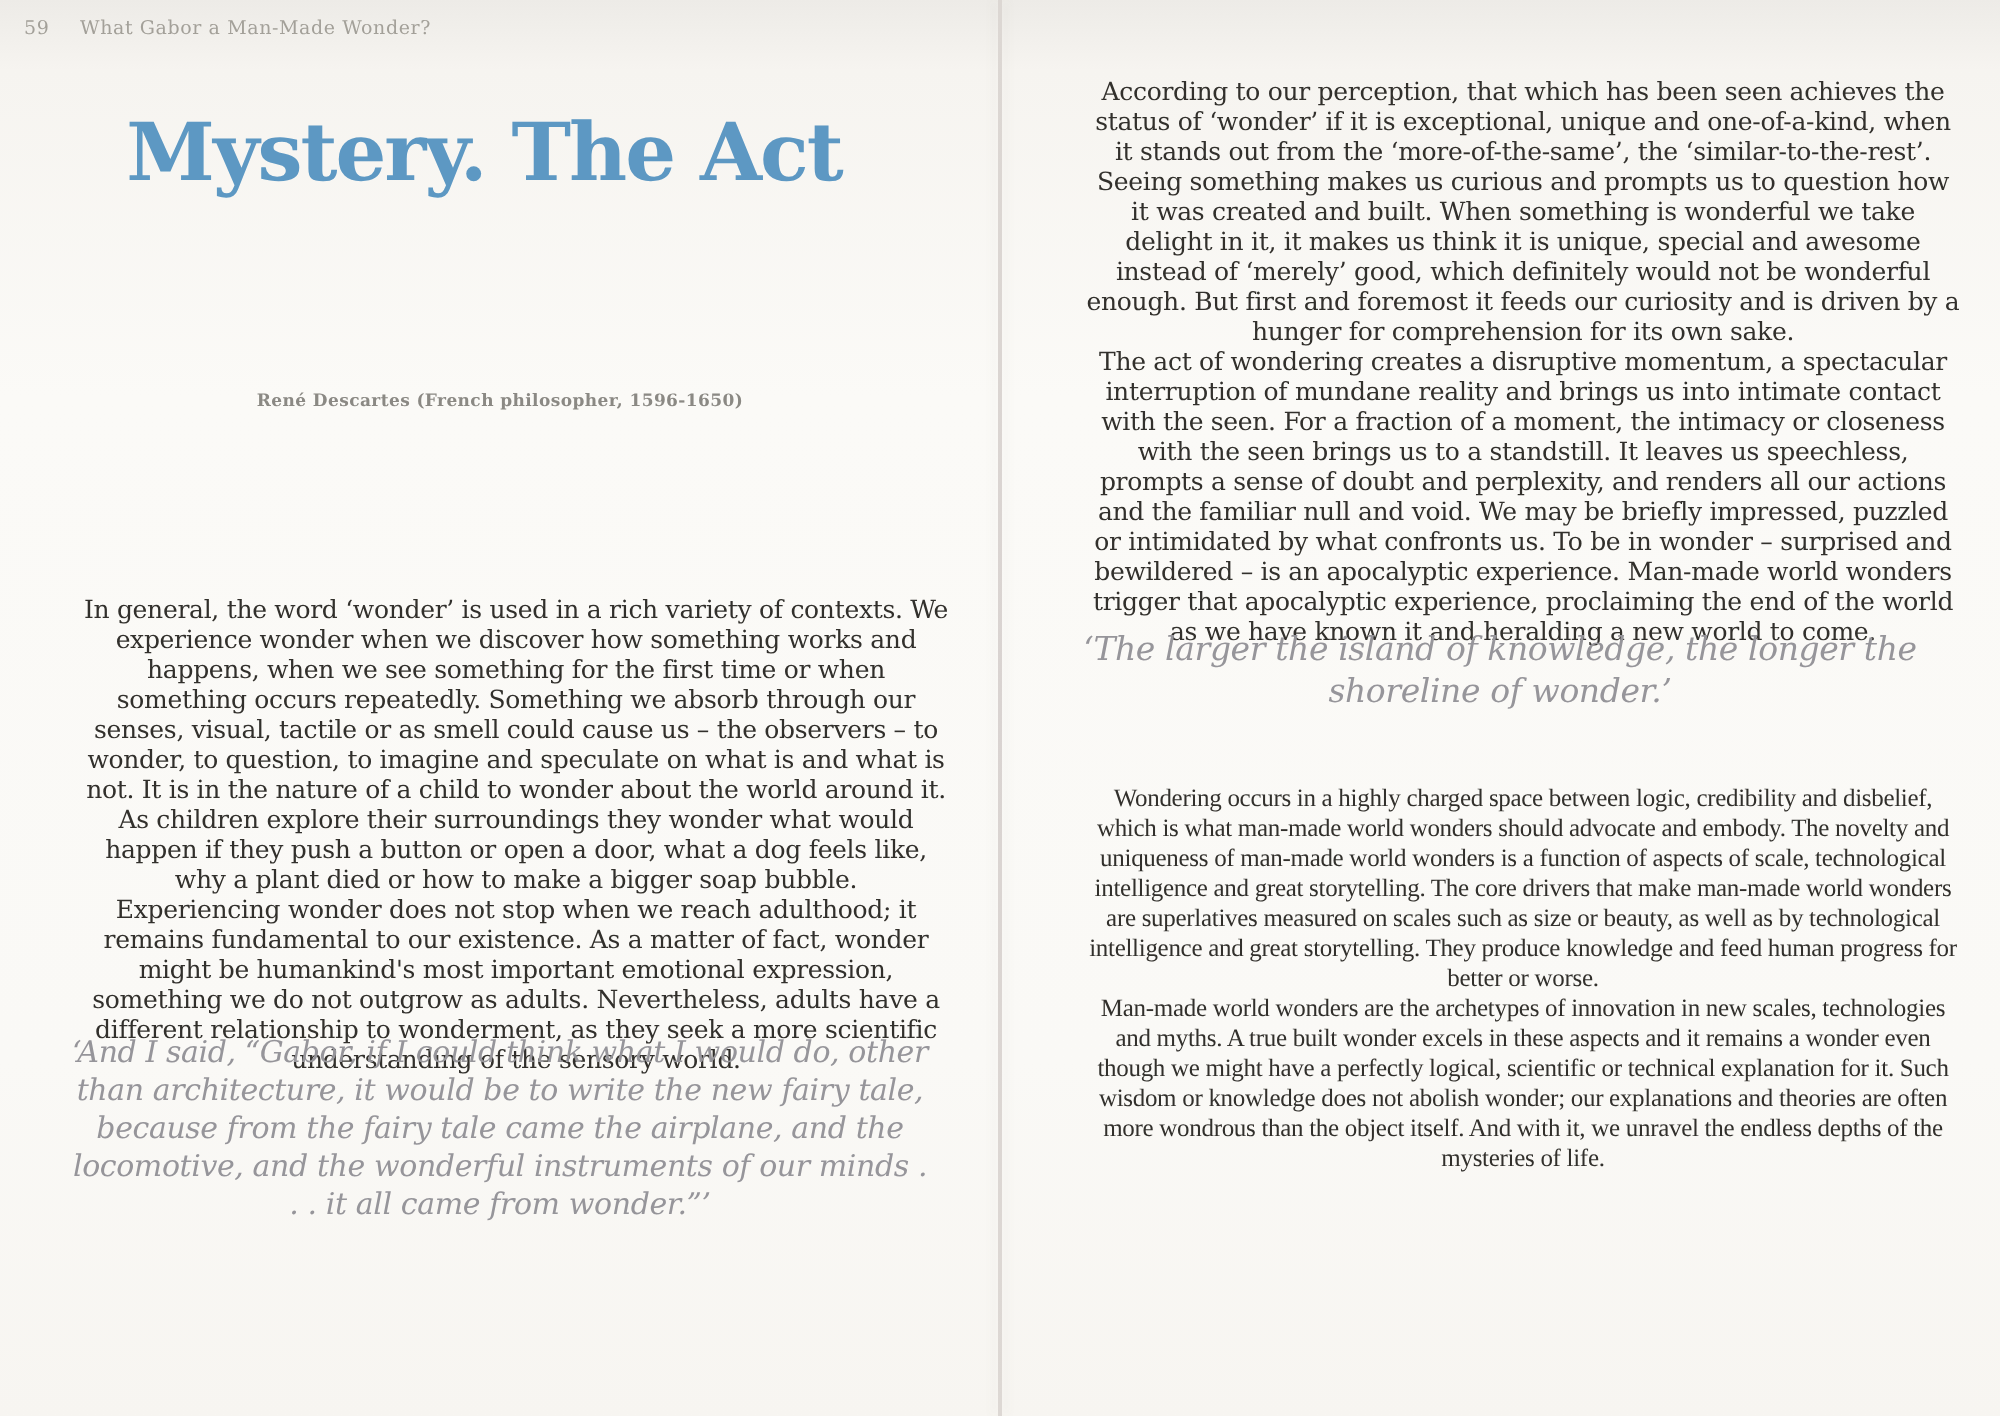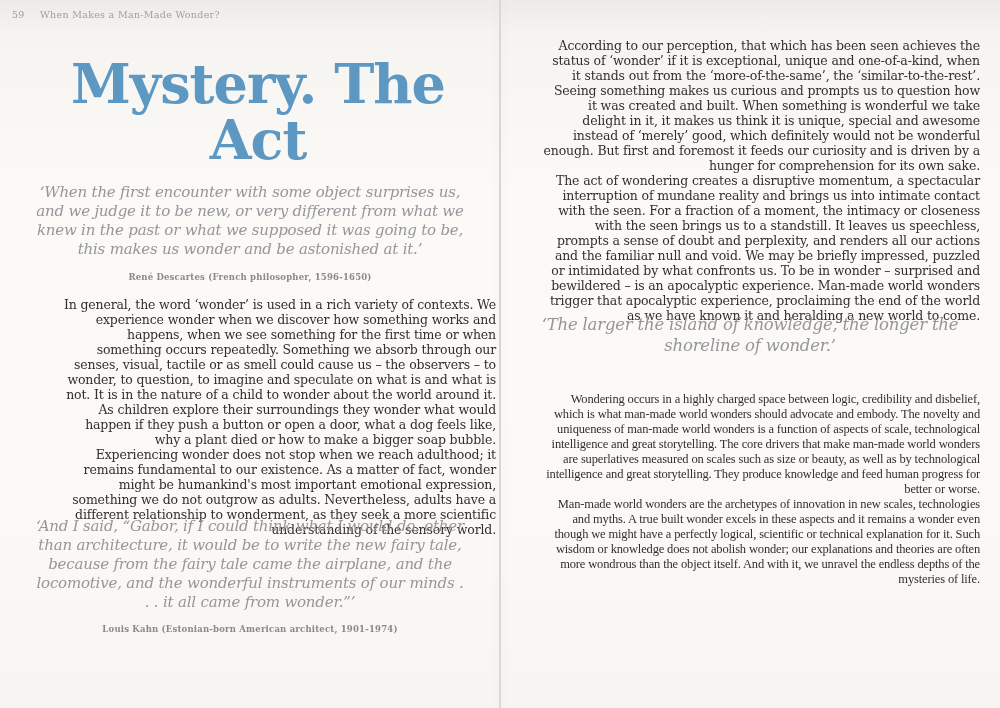--- a/index.html
+++ b/index.html
@@ -42,25 +42,25 @@
     align-items: baseline;
     font-size: 9.5px;
     letter-spacing: 0.3px;
     color: #a3a099;
   }
   .running-header .pagenum { width: 28px; }
 
   .chapter-title {
     position: absolute;
     top: 56px;
-    left: 27px;
+    left: 11px;
     width: 462px;
     text-align: center;
     font-weight: bold;
-    font-size: 54px;
+    font-size: 40px;
     line-height: 1.04;
     letter-spacing: -1px;
     color: #5d98c3;
   }
 
   .pull-quote {
     position: absolute;
     text-align: center;
   }
   .pull-quote .q-text {
@@ -83,57 +83,55 @@
   .quote-kahn      { top: 517px; left: 32px;  width: 436px; }
   .quote-smith     { top: 315px; left: 35px;  width: 430px; }
   .quote-smith .q-text { font-size: 16.5px; }
 
   .body-block {
     position: absolute;
     color: #32302c;
     font-size: 12.5px;
     line-height: 15px;
     letter-spacing: -0.15px;
-    text-align: right;
+    text-align: center;
   }
   .body-block p { margin: 0; }
 
-  .left-body      { top: 297px; left: 40px; width: 436px; margin-left: 20px; }
+  .left-body      { top: 297px; left: 40px; width: 436px; }
   .right-body-top { top: 38px;  left: 43px; width: 437px; }
   .right-body-bot { top: 392px; left: 43px; width: 437px; font-family: Liberation Serif, serif; }
 </style>
 </head>
 <body>
 
 <div class="spread">
 
   <div class="page left">
 
     <div class="running-header">
       <span class="pagenum">59</span>
-      <span class="chapter">When Makes a Man-Made Wonder?</span>
+      <span class="chapter">What Gabor a Man-Made Wonder?</span>
     </div>
 
     <h1 class="chapter-title">
       <span>Mystery. The Act</span><br>
     </h1>
 
     <figure class="pull-quote quote-descartes">
-      <div class="q-text">‘When the first encounter with some object surprises us, and we judge it to be new, or very different from what we knew in the past or what we supposed it was going to be, this makes us wonder and be astonished at it.’</div>
       <figcaption class="q-attr">René Descartes (French philosopher, 1596-1650)</figcaption>
     </figure>
 
     <div class="body-block left-body">
       <p>In general, the word ‘wonder’ is used in a rich variety of contexts. We experience wonder when we discover how something works and happens, when we see something for the first time or when something occurs repeatedly. Something we absorb through our senses, visual, tactile or as smell could cause us – the observers – to wonder, to question, to imagine and speculate on what is and what is not. It is in the nature of a child to wonder about the world around it. As children explore their surroundings they wonder what would happen if they push a button or open a door, what a dog feels like, why a plant died or how to make a bigger soap bubble.</p>
       <p>Experiencing wonder does not stop when we reach adulthood; it remains fundamental to our existence. As a matter of fact, wonder might be humankind's most important emotional expression, something we do not outgrow as adults. Nevertheless, adults have a different relationship to wonderment, as they seek a more scientific understanding of the sensory world.</p>
     </div>
 
     <figure class="pull-quote quote-kahn">
       <div class="q-text">‘And I said, “Gabor, if I could think what I would do, other than architecture, it would be to write the new fairy tale, because from the fairy tale came the airplane, and the locomotive, and the wonderful instruments of our minds . . . it all came from wonder.”’</div>
-      <figcaption class="q-attr">Louis Kahn (Estonian-born American architect, 1901-1974)</figcaption>
     </figure>
 
   </div>
 
   <div class="page right">
 
     <div class="body-block right-body-top">
       <p>According to our perception, that which has been seen achieves the status of ‘wonder’ if it is exceptional, unique and one-of-a-kind, when it stands out from the ‘more-of-the-same’, the ‘similar-to-the-rest’. Seeing something makes us curious and prompts us to question how it was created and built. When something is wonderful we take delight in it, it makes us think it is unique, special and awesome instead of ‘merely’ good, which definitely would not be wonderful enough. But first and foremost it feeds our curiosity and is driven by a hunger for comprehension for its own sake.</p>
       <p>The act of wondering creates a disruptive momentum, a spectacular interruption of mundane reality and brings us into intimate contact with the seen. For a fraction of a moment, the intimacy or closeness with the seen brings us to a standstill. It leaves us speechless, prompts a sense of doubt and perplexity, and renders all our actions and the familiar null and void. We may be briefly impressed, puzzled or intimidated by what confronts us. To be in wonder – surprised and bewildered – is an apocalyptic experience. Man-made world wonders trigger that apocalyptic experience, proclaiming the end of the world as we have known it and heralding a new world to come.</p>
     </div>

